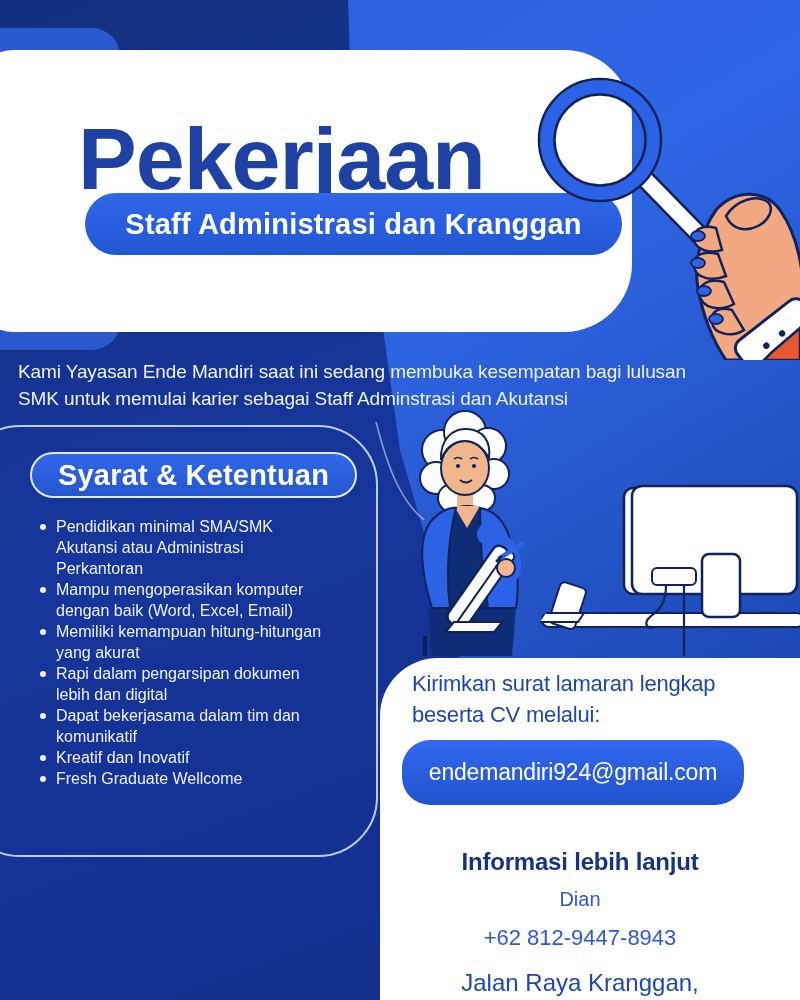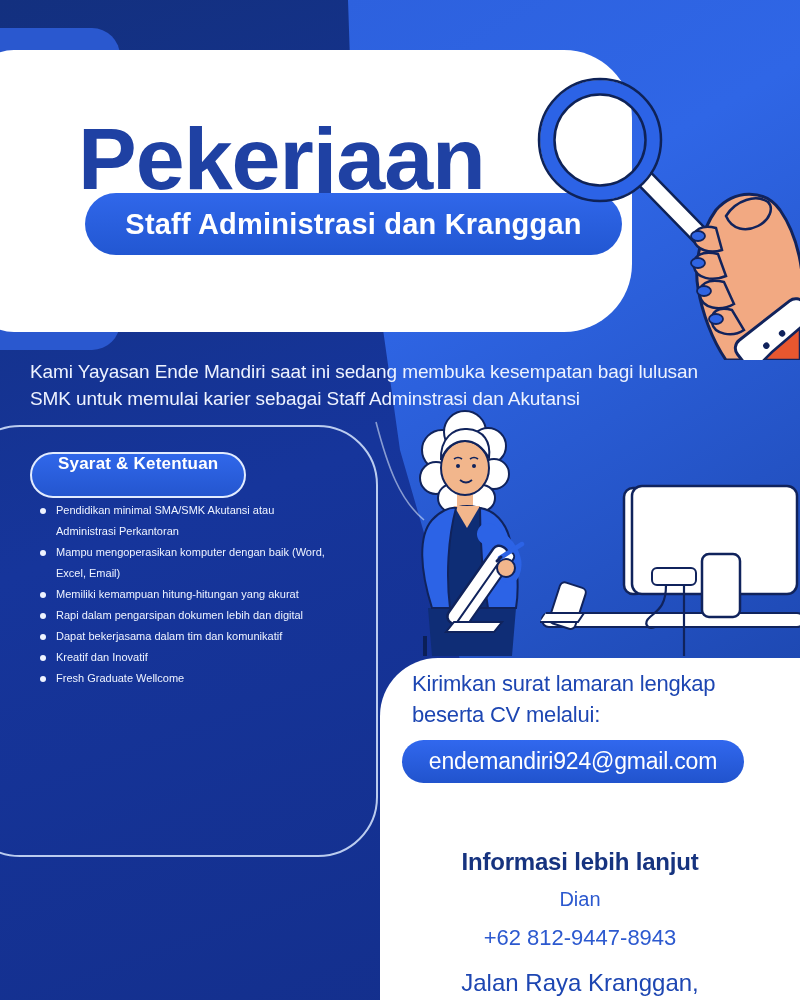--- a/index.html
+++ b/index.html
@@ -32,56 +32,56 @@
     position:absolute;left:78px;top:108px;
     font-size:88px;font-weight:bold;color:#1f41a3;letter-spacing:-1px;
   }
   .position-pill{
     position:absolute;left:85px;top:193px;width:537px;height:62px;
     background:linear-gradient(180deg,#3067ea,#2257d2);
     border-radius:32px;display:flex;align-items:center;justify-content:center;
     color:#ffffff;font-size:29px;font-weight:bold;letter-spacing:.2px;
   }
   .intro{
-    position:absolute;left:30px;top:358px;width:710px;
+    position:absolute;left:18px;top:358px;width:710px;
     color:#eef3ff;font-size:19px;line-height:27px;letter-spacing:-.1px;
   }
   
   .req-panel{
     position:absolute;left:-40px;top:425px;width:418px;height:432px;
     border:2px solid rgba(216,231,255,.85);border-radius:60px;
     box-sizing:border-box;
   }
   .req-pill{
     position:absolute;left:30px;top:452px;height:42px;padding:0 26px;
     background:linear-gradient(180deg,#3067ea,#2456cf);
     border:2px solid #e2ecff;border-radius:26px;
-    display:flex;justify-content:center;
-    color:#ffffff;font-size:17px;font-weight:bold;letter-spacing:.2px;
+    display:flex;align-items:center;justify-content:center;
+    color:#ffffff;font-size:29px;font-weight:bold;letter-spacing:.2px;
   }
   .req-list{
-    position:absolute;left:36px;top:500px;width:292px;margin:0;padding:0;
-    list-style:none;color:#eef3ff;font-size:11px;line-height:21px;
+    position:absolute;left:36px;top:516px;width:292px;margin:0;padding:0;
+    list-style:none;color:#eef3ff;font-size:16px;line-height:21px;
   }
   .req-list li{position:relative;padding-left:20px;margin:0;}
   .req-list li::before{
     content:"";position:absolute;left:4px;top:8px;width:6px;height:6px;
     border-radius:50%;background:#eef3ff;
   }
   
   .apply-panel{
     position:absolute;left:380px;top:658px;width:420px;height:342px;
     background:#ffffff;border-top-left-radius:58px;
   }
   .apply-lines{
     position:absolute;left:412px;top:668px;width:370px;
     color:#1d46b2;font-size:22px;line-height:31px;font-weight:500;letter-spacing:-.2px;
   }
   .email-pill{
-    position:absolute;left:402px;top:740px;width:342px;height:43px;
+    position:absolute;left:402px;top:740px;width:342px;height:65px;
     background:linear-gradient(180deg,#316af0,#2052cc);
     background:linear-gradient(180deg,#3168ee,#2153cd);
     border-radius:28px;display:flex;align-items:center;justify-content:center;
     color:#ffffff;font-size:23px;letter-spacing:-.2px;cursor:pointer;
   }
   .info-block{position:absolute;left:390px;top:804px;width:380px;text-align:center;}
   .info-heading{color:#16337f;font-size:24px;font-weight:bold;letter-spacing:-.2px;margin-top:44px;}
   .contact-name{margin-top:12px;color:#2c59cf;font-size:20px;}
   .contact-phone{margin-top:14px;color:#2c59cf;font-size:22px;}
   .address{margin-top:18px;color:#1d46b2;font-size:24px;}

